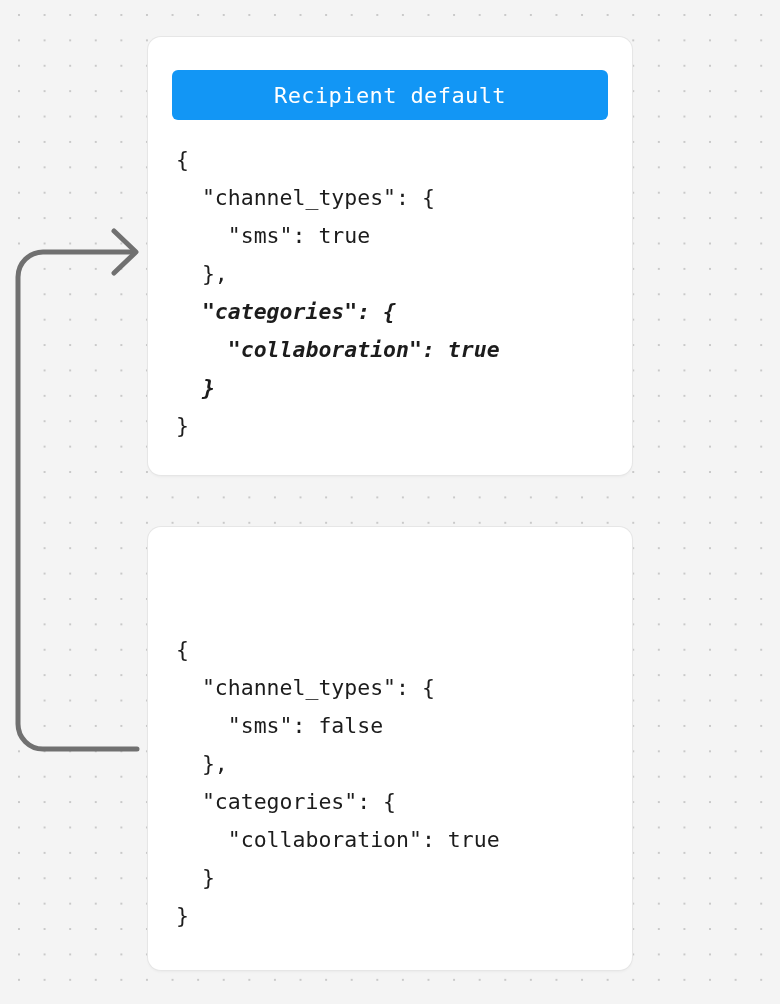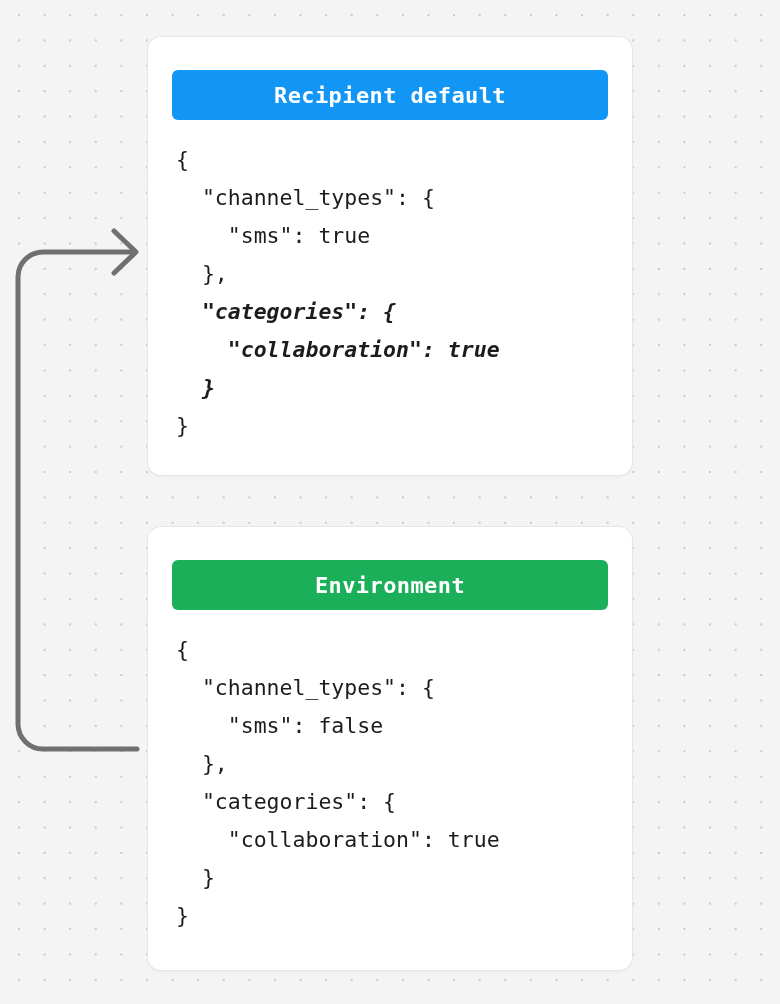--- a/index.html
+++ b/index.html
@@ -57,21 +57,21 @@
     top: 33px;
     width: 436px;
     height: 50px;
     border-radius: 6px;
     display: flex;
     align-items: center;
     justify-content: center;
     color: #ffffff;
     font-family: "DejaVu Sans Mono", "Liberation Mono", monospace;
     font-size: 22px;
-    font-weight: 700;
+    font-weight: 400;
     letter-spacing: 0.4px;
     white-space: nowrap;
     user-select: none;
   }
 
   
   .card-body {
     position: absolute;
     left: 28px;
     top: 104px;
@@ -104,17 +104,16 @@
     <path id="connector-path" d="M 137 749 L 43 749 A 25 25 0 0 1 18 724 L 18 277 A 25 25 0 0 1 43 252 L 133 252" fill="none" stroke="#707070" stroke-width="5" stroke-linecap="round" stroke-linejoin="round"></path>
     <path id="connector-arrowhead" d="M 114 231 L 136 252 L 114 273" fill="none" stroke="#707070" stroke-width="5" stroke-linecap="round" stroke-linejoin="round"></path>
   </svg>
 
   <div class="card" id="card-recipient-default">
     <div class="card-header" id="header-recipient-default" style="background: rgb(18, 150, 245); color: rgb(255, 255, 255);">Recipient default</div>
     <div class="card-body" id="body-recipient-default"><span class="json-line">{</span><span class="json-line">  "channel_types": {</span><span class="json-line">    "sms": true</span><span class="json-line">  },</span><span class="json-line changed">  "categories": {</span><span class="json-line changed">    "collaboration": true</span><span class="json-line changed">  }</span><span class="json-line">}</span></div>
   </div>
 
   <div class="card" id="card-environment">
-    <div class="card-header" id="header-environment" style="background: rgb(28, 175, 90); color: rgb(255, 255, 255);">Environment</div>
     <div class="card-body" id="body-environment"><span class="json-line">{</span><span class="json-line">  "channel_types": {</span><span class="json-line">    "sms": false</span><span class="json-line">  },</span><span class="json-line">  "categories": {</span><span class="json-line">    "collaboration": true</span><span class="json-line">  }</span><span class="json-line">}</span></div>
   </div>
 
 </div>
 
 </body></html>

